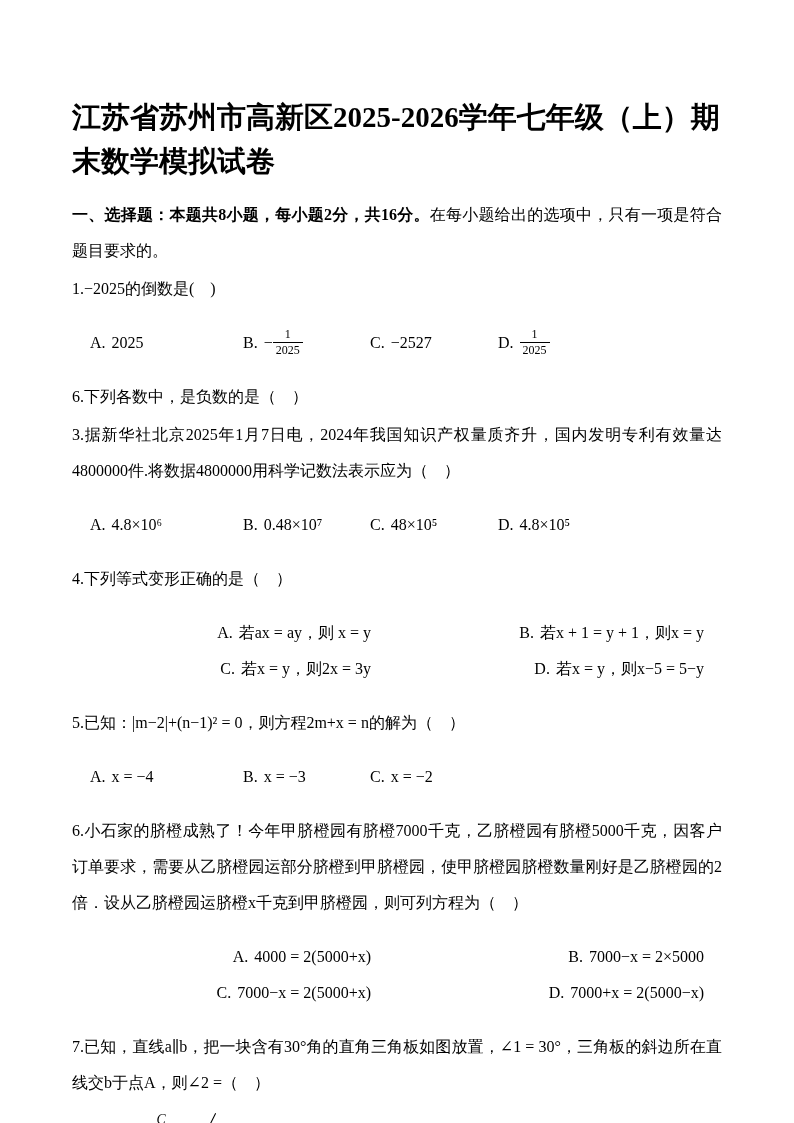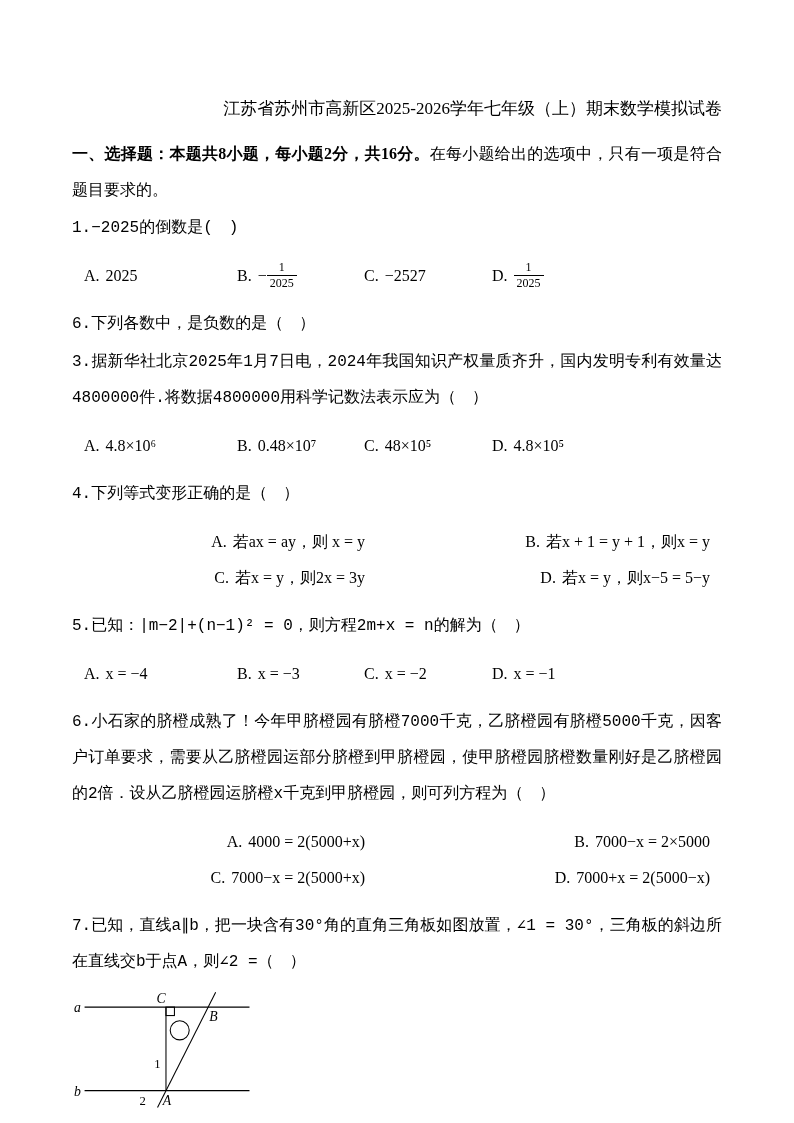--- a/index.html
+++ b/index.html
@@ -10,31 +10,31 @@
     height: 1123px;
     margin: 0 auto;
     background: #ffffff;
     padding: 96px 72px 0 72px;
     font-family: "Liberation Serif", "DejaVu Serif", serif;
     font-size: 16px;
     color: #000000;
     overflow: hidden;
   }
   .title {
-    font-size: 17px;
-    font-weight: 400;
-    text-align: right;
+    font-size: 29px;
+    font-weight: 700;
+    text-align: left;
     margin: 0 0 14px 0;
     line-height: 1.5;
   }
   .intro { line-height: 36px; text-align: justify; margin: 0 0 2px 0; }
   .intro b { font-weight: 700; }
   .question { margin: 0 0 2px 0; }
-  .stem { line-height: 36px; text-align: justify; margin: 0; font-family: Liberation Mono, monospace; }
-  .options { display: grid; line-height: 36px; margin: 12px; }
+  .stem { line-height: 36px; text-align: justify; margin: 0; }
+  .options { display: grid; line-height: 36px; margin: 18px; }
   .cols4 { grid-template-columns: 153px 127px 128px 1fr; }
   .cols2 { grid-template-columns: 281px 1fr; text-align: right; }
   .opt { white-space: nowrap; }
   .olabel { margin-right: 6px; }
   .frac {
     display: inline-block; vertical-align: middle;
     text-align: center; font-size: 12px; line-height: 1.25; margin-top: -3px;
   }
   .frac .num { display: block; border-bottom: 1px solid #000; padding: 0 3px; }
   .frac .den { display: block; padding: 0 3px; }
@@ -89,21 +89,20 @@
       <span class="opt"><span class="olabel">D.</span><span>若x = y，则x−5 = 5−y</span></span>
     </div>
   </div>
 
   <div class="question">
     <p class="stem">5.已知：|m−2|+(n−1)² = 0，则方程2m+x = n的解为（　）</p>
     <div class="options cols4">
       <span class="opt"><span class="olabel">A.</span><span>x = −4</span></span>
       <span class="opt"><span class="olabel">B.</span><span>x = −3</span></span>
       <span class="opt"><span class="olabel">C.</span><span>x = −2</span></span>
-      <span class="opt"><span class="olabel">D.</span><span>x = −1</span></span>
     </div>
   </div>
 
   <div class="question">
     <p class="stem">6.小石家的脐橙成熟了！今年甲脐橙园有脐橙7000千克，乙脐橙园有脐橙5000千克，因客户订单要求，需要从乙脐橙园运部分脐橙到甲脐橙园，使甲脐橙园脐橙数量刚好是乙脐橙园的2倍．设从乙脐橙园运脐橙x千克到甲脐橙园，则可列方程为（　）</p>
     <div class="options cols2">
       <span class="opt"><span class="olabel">A.</span><span>4000 = 2(5000+x)</span></span>
       <span class="opt"><span class="olabel">B.</span><span>7000−x = 2×5000</span></span>
       <span class="opt"><span class="olabel">C.</span><span>7000−x = 2(5000+x)</span></span>
       <span class="opt"><span class="olabel">D.</span><span>7000+x = 2(5000−x)</span></span>

